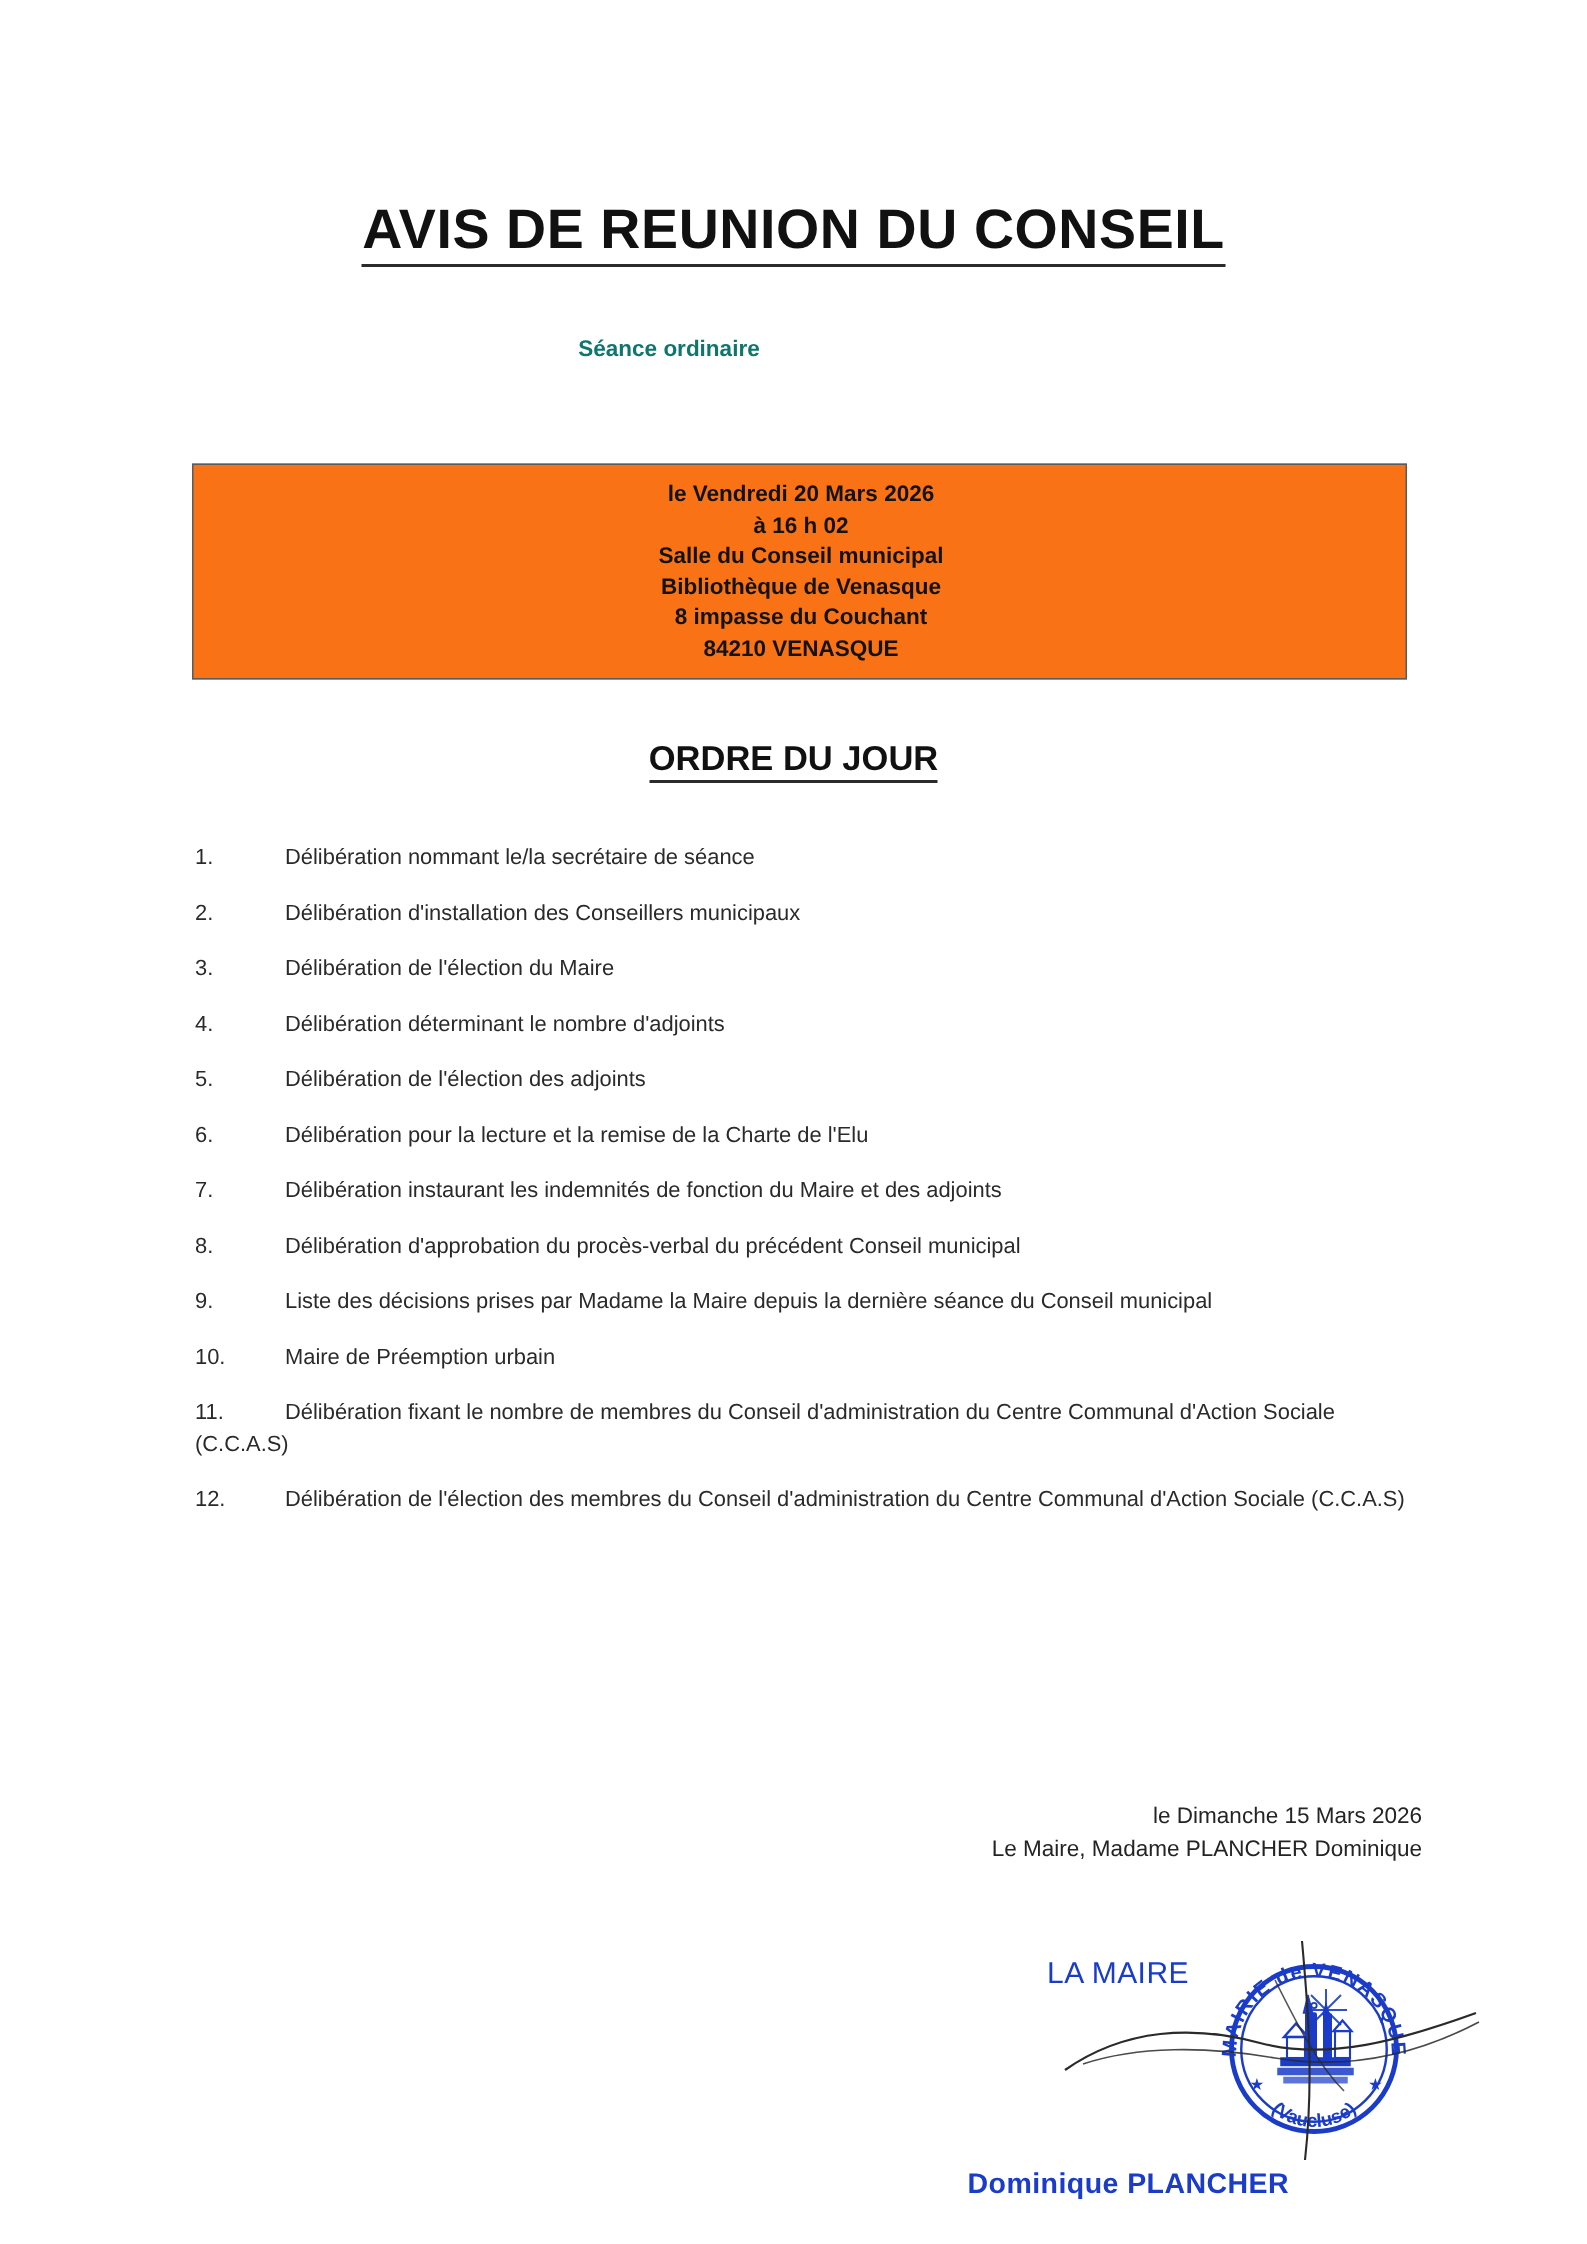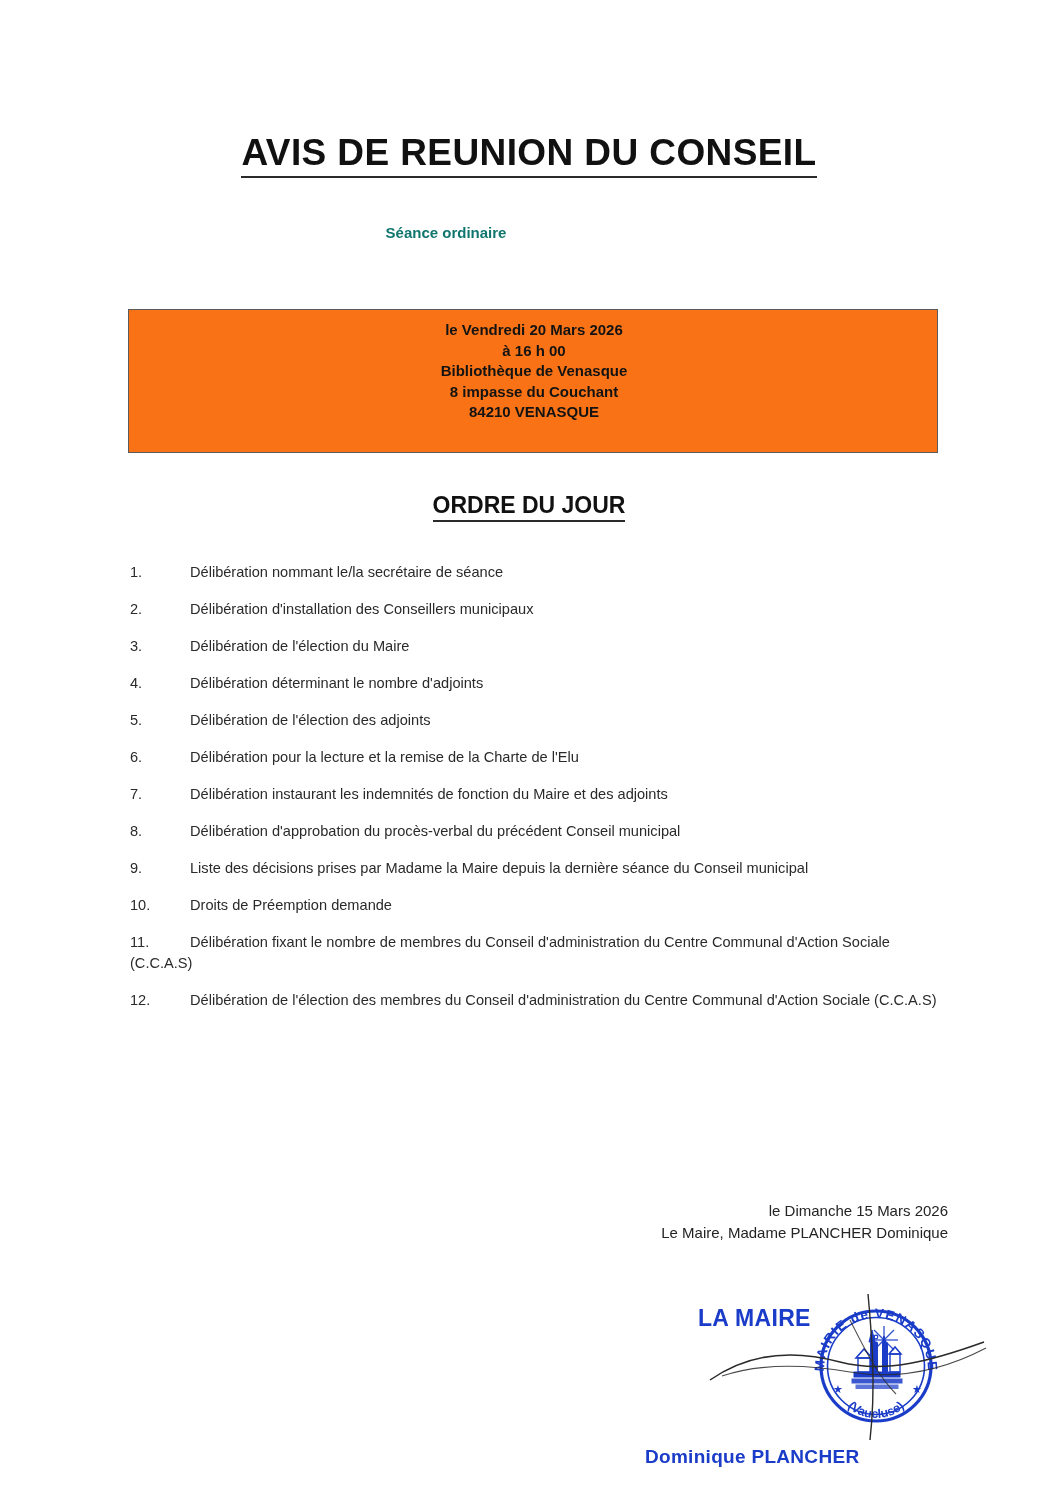--- a/index.html
+++ b/index.html
@@ -127,22 +127,22 @@
     text-align: right;
     font-size: 15px;
     line-height: 22px;
     color: #242424;
   }
 
   .sign-title {
     position: absolute;
     left: 698px;
     top: 1305px;
-    font-size: 23px;
-    font-weight: bold;
+    font-size: 20px;
+    font-weight: normal;
     color: #1a3cc8;
     letter-spacing: 0.3px;
   }
   .sign-name {
     position: absolute;
     left: 645px;
     top: 1446px;
     font-size: 19px;
     font-weight: bold;
     color: #1a3cc8;
@@ -172,21 +172,22 @@
 
   <div class="doc-title">
     <span>AVIS DE REUNION DU CONSEIL</span>
   </div>
 
   <div class="subtitle">Séance ordinaire</div>
 
   <div class="info-box">
     <div class="info-lines">
       <div>le Vendredi 20 Mars 2026</div>
-      <div>à 16 h 00</div>
+      <div>à 16 h 02</div>
+      <div>Salle du Conseil municipal</div>
       <div>Bibliothèque de Venasque</div>
       <div>8 impasse du Couchant</div>
       <div>84210 VENASQUE</div>
     </div>
   </div>
 
   <div class="agenda-heading">
     <span>ORDRE DU JOUR</span>
   </div>
 
@@ -212,21 +213,21 @@
     <div class="agenda-item">
       <span class="num">7.</span><span class="txt">Délibération instaurant les indemnités de fonction du Maire et des adjoints</span>
     </div>
     <div class="agenda-item">
       <span class="num">8.</span><span class="txt">Délibération d'approbation du procès-verbal du précédent Conseil municipal</span>
     </div>
     <div class="agenda-item">
       <span class="num">9.</span><span class="txt">Liste des décisions prises par Madame la Maire depuis la dernière séance du Conseil municipal</span>
     </div>
     <div class="agenda-item">
-      <span class="num">10.</span><span class="txt">Droits de Préemption demande</span>
+      <span class="num">10.</span><span class="txt">Maire de Préemption urbain</span>
     </div>
     <div class="agenda-item wrap">
       <span class="num">11.</span><span class="txt">Délibération fixant le nombre de membres du Conseil d'administration du Centre Communal d'Action Sociale (C.C.A.S)</span>
     </div>
     <div class="agenda-item wrap">
       <span class="num">12.</span><span class="txt">Délibération de l'élection des membres du Conseil d'administration du Centre Communal d'Action Sociale (C.C.A.S)</span>
     </div>
   </div>
 
   <div class="closing">

